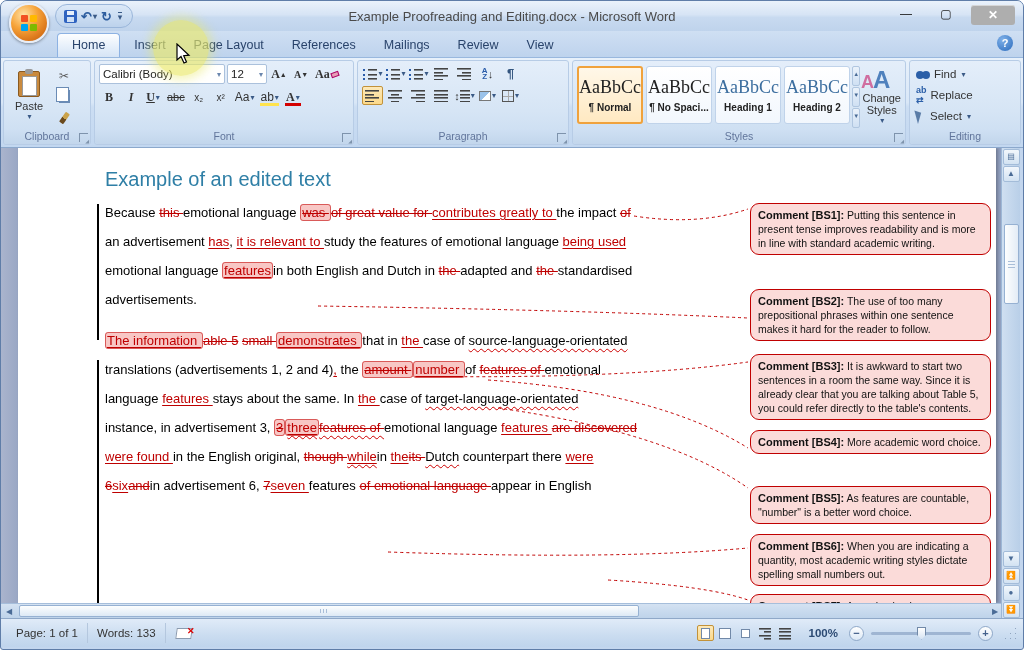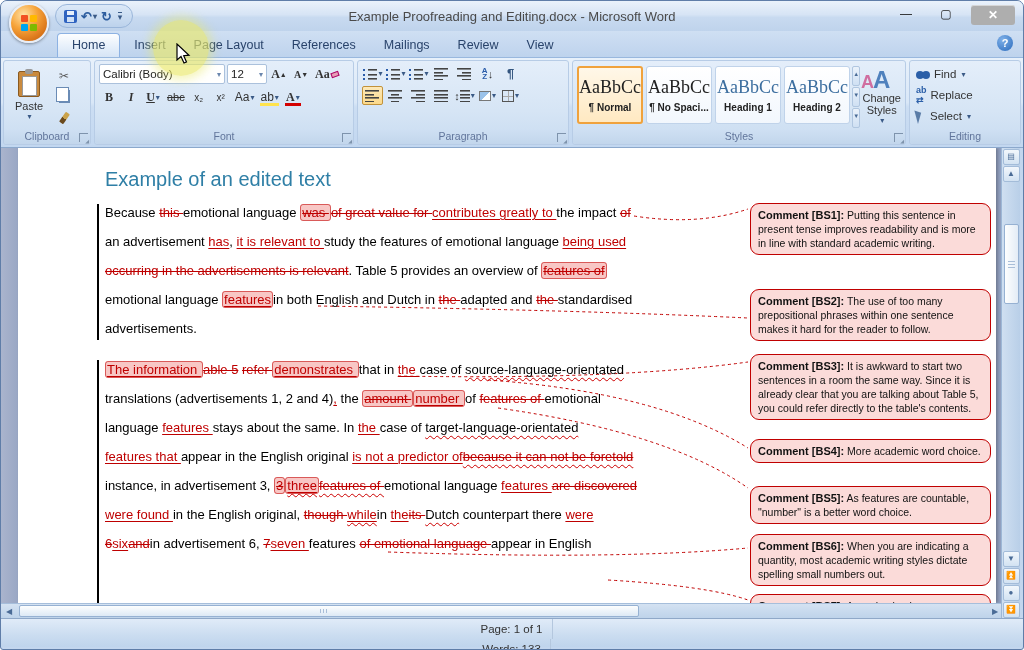--- a/index.html
+++ b/index.html
@@ -170,21 +170,21 @@
   .hthumb { width:620px; height:12px; margin-left:2px; background:linear-gradient(#fdfefe,#dde9f5); border:1px solid #96b1d2;
     border-radius:2px; position:relative; }
   .hthumb::after { content:""; position:absolute; top:3px; bottom:3px; left:300px; width:8px;
     background-image:linear-gradient(90deg,#a9bed8,#a9bed8),linear-gradient(90deg,#a9bed8,#a9bed8),linear-gradient(90deg,#a9bed8,#a9bed8);
     background-size:1px 100%; background-position:0 0,3px 0,6px 0; background-repeat:no-repeat; }
   .hspacer { flex:1; }
 
   
   .statusbar { position:absolute; top:617px; left:0; width:100%; height:29px;
     background:linear-gradient(#e0ebf8,#cadcf0 60%,#bfd4ec); border-top:1px solid #8fa8c8;
-    display:flex; align-items:center; font-size:11.5px; color:#333; padding:0 6px;flex-direction:column; }
+    display:flex; align-items:center; font-size:11.5px; color:#333; padding:0 6px; }
   .st-item { padding:0 9px; height:20px; line-height:20px; border-right:1px solid #b4c7de; }
   .book-ic { position:relative; width:16px; height:12px; margin:0 10px; }
   .book-ic::before { content:""; position:absolute; left:0; top:1px; width:14px; height:9px; background:#fff; border:1px solid #8b9bb0; transform:skewX(-8deg); }
   .book-ic::after { content:"✕"; position:absolute; right:-3px; top:-1px; font-size:9px; font-weight:bold; color:#d00; }
   .st-right { margin-left:auto; display:flex; align-items:center; gap:3px;justify-content:center; }
   .viewbtn { width:17px; height:16px; border:1px solid transparent; border-radius:2px; display:flex; align-items:center; justify-content:center; }
   .viewbtn.active { background:linear-gradient(#fde9b8,#fbd98b); border-color:#c2923a; }
   .vpage { width:9px; height:11px; background:#fff; border:1px solid #7189a8; }
   .zoom-label { margin:0 8px 0 12px; font-weight:bold; color:#2c4a73; }
   .zbtn { width:15px; height:15px; border:1px solid #8fa8c8; border-radius:50%; background:linear-gradient(#fff,#dce8f5);
@@ -430,36 +430,34 @@
           <path d="M470,232 Q640,244 730,300"></path>
           <path d="M480,260 Q650,284 730,340"></path>
           <path d="M370,404 Q600,412 730,400"></path>
           <path d="M590,432 Q690,438 730,452"></path>
         </g>
       </svg>
 
       <div class="textcol" id="textcol">
           <div class="dline"><span class="rn">Because </span><span class="rd">this </span><span class="rn">emotional language </span><span class="rd rhl">was </span><span class="rd">of great value for </span><span class="ri">contributes greatly to </span><span class="rn">the impact </span><span class="rd">of</span></div>
           <div class="dline"><span class="rn">an advertisement </span><span class="ri">has</span><span class="rn">, </span><span class="ri">it is relevant to </span><span class="rn">study the features of emotional language </span><span class="ri">being used</span></div>
-          <div class="dline"><span class="rd">occurring in the advertisements is relevant</span><span class="rn">. Table 5 provides an overview of </span><span class="rd rhl">features of</span></div>
           <div class="dline"><span class="rn">emotional language </span><span class="ri rhl">features</span><span class="rn">in both English and Dutch in </span><span class="rd">the </span><span class="rn">adapted and </span><span class="rd">the </span><span class="rn">standardised</span></div>
           <div class="dline"><span class="rn">advertisements.</span></div>
-          <div class="dline pgap"><span class="ri rhl">The information </span><span class="rd">able 5</span><span class="rn"> </span><span class="rd">refer </span><span class="ri rhl">demonstrates </span><span class="rn">that in </span><span class="ri">the </span><span class="rn">case of </span><span class="rn"><span class="sq">source-language-orientated</span></span></div>
+          <div class="dline pgap"><span class="ri rhl">The information </span><span class="rd">able 5</span><span class="rn"> </span><span class="rd">small </span><span class="ri rhl">demonstrates </span><span class="rn">that in </span><span class="ri">the </span><span class="rn">case of </span><span class="rn"><span class="sq">source-language-orientated</span></span></div>
           <div class="dline"><span class="rn">translations (advertisements 1, 2 and 4)</span><span class="ri">,</span><span class="rn"> the </span><span class="rd rhl">amount </span><span class="ri rhl">number </span><span class="rn">of </span><span class="rd">features of </span><span class="rn">emotional</span></div>
           <div class="dline"><span class="rn">language </span><span class="ri">features </span><span class="rn">stays about the same. In </span><span class="ri">the </span><span class="rn"> case of </span><span class="rn"><span class="sq">target-language-orientated</span></span></div>
-          <div class="dline"><span class="ri">features that </span><span class="rn">appear in the English original </span><span class="ri">is not a predictor of</span><span class="rd"><span class="sq">because it can not be foretold</span></span></div>
           <div class="dline"><span class="rn">instance, in advertisement 3, </span><span class="rd rhl">3</span><span class="ri rhl"><span class="sq">three</span></span><span class="rd"><span class="sq">features of </span></span><span class="rn">emotional language </span><span class="ri">features </span><span class="rd">are discovered</span></div>
           <div class="dline"><span class="ri">were found </span><span class="rn">in the English original, </span><span class="rd">though </span><span class="ri"><span class="sq">while</span></span><span class="rn">in </span><span class="ri">the</span><span class="rd">its </span><span class="rn"><span class="sq">Dutch</span></span><span class="rn"> counterpart there </span><span class="ri">were</span></div>
           <div class="dline"><span class="rd">6</span><span class="ri">six</span><span class="rd">and</span><span class="rn">in advertisement 6, </span><span class="rd">7</span><span class="ri">seven </span><span class="rn">features </span><span class="rd">of emotional language </span><span class="rn">appear in English</span></div>
         </div>
       <div id="comments">
           <div class="comment-box" style="top: 55px;"><b>Comment [BS1]:</b><span> Putting this sentence in present tense improves readability and is more in line with standard academic writing.</span></div>
           <div class="comment-box" style="top: 141px;"><b>Comment [BS2]:</b><span> The use of too many prepositional phrases within one sentence makes it hard for the reader to follow.</span></div>
           <div class="comment-box" style="top: 206px;"><b>Comment [BS3]:</b><span> It is awkward to start two sentences in a room the same way. Since it is already clear that you are talking about Table 5, you could refer directly to the table's contents.</span></div>
-          <div class="comment-box" style="top: 291px;"><b>Comment [BS4]:</b><span> More academic word choice.</span></div>
+          <div class="comment-box" style="top: 282px;"><b>Comment [BS4]:</b><span> More academic word choice.</span></div>
           <div class="comment-box" style="top: 338px;"><b>Comment [BS5]:</b><span> As features are countable, "number" is a better word choice.</span></div>
           <div class="comment-box" style="top: 386px;"><b>Comment [BS6]:</b><span> When you are indicating a quantity, most academic writing styles dictate spelling small numbers out.</span></div>
           <div class="comment-box" style="top: 446px;"><b>Comment [BS7]:</b><span> A semi-colon is an</span></div>
         </div>
     </div>
   </div>
 
   <div class="vstrip">
     <span class="vbtn">▤</span>
     <span class="vbtn">▲</span>

